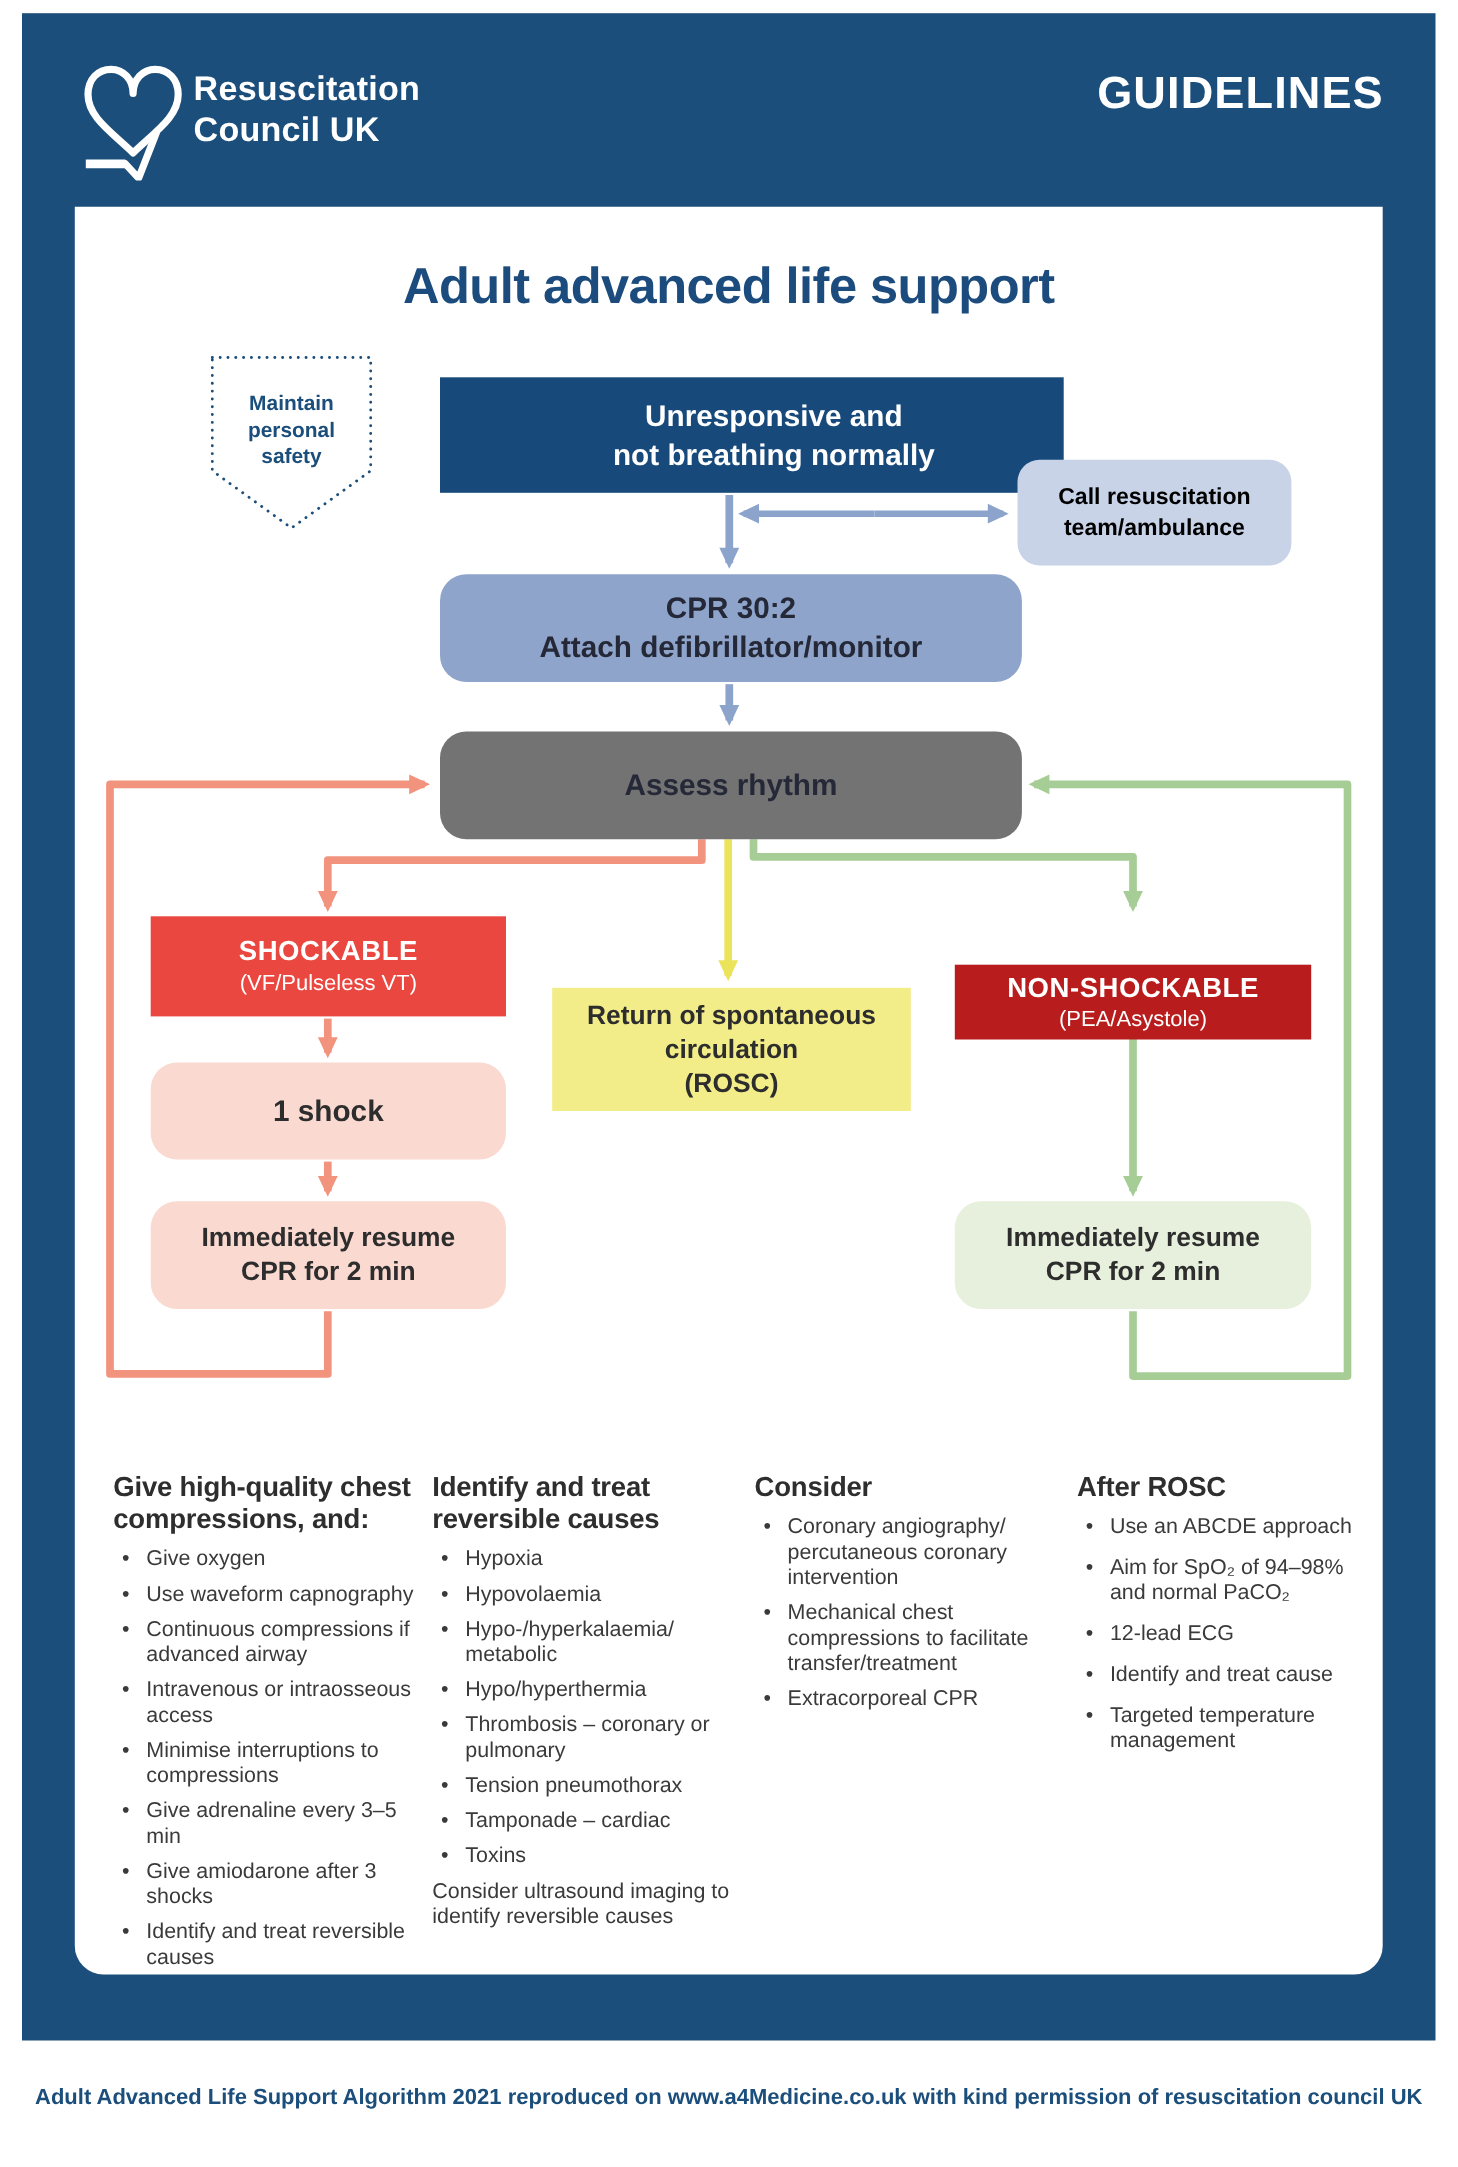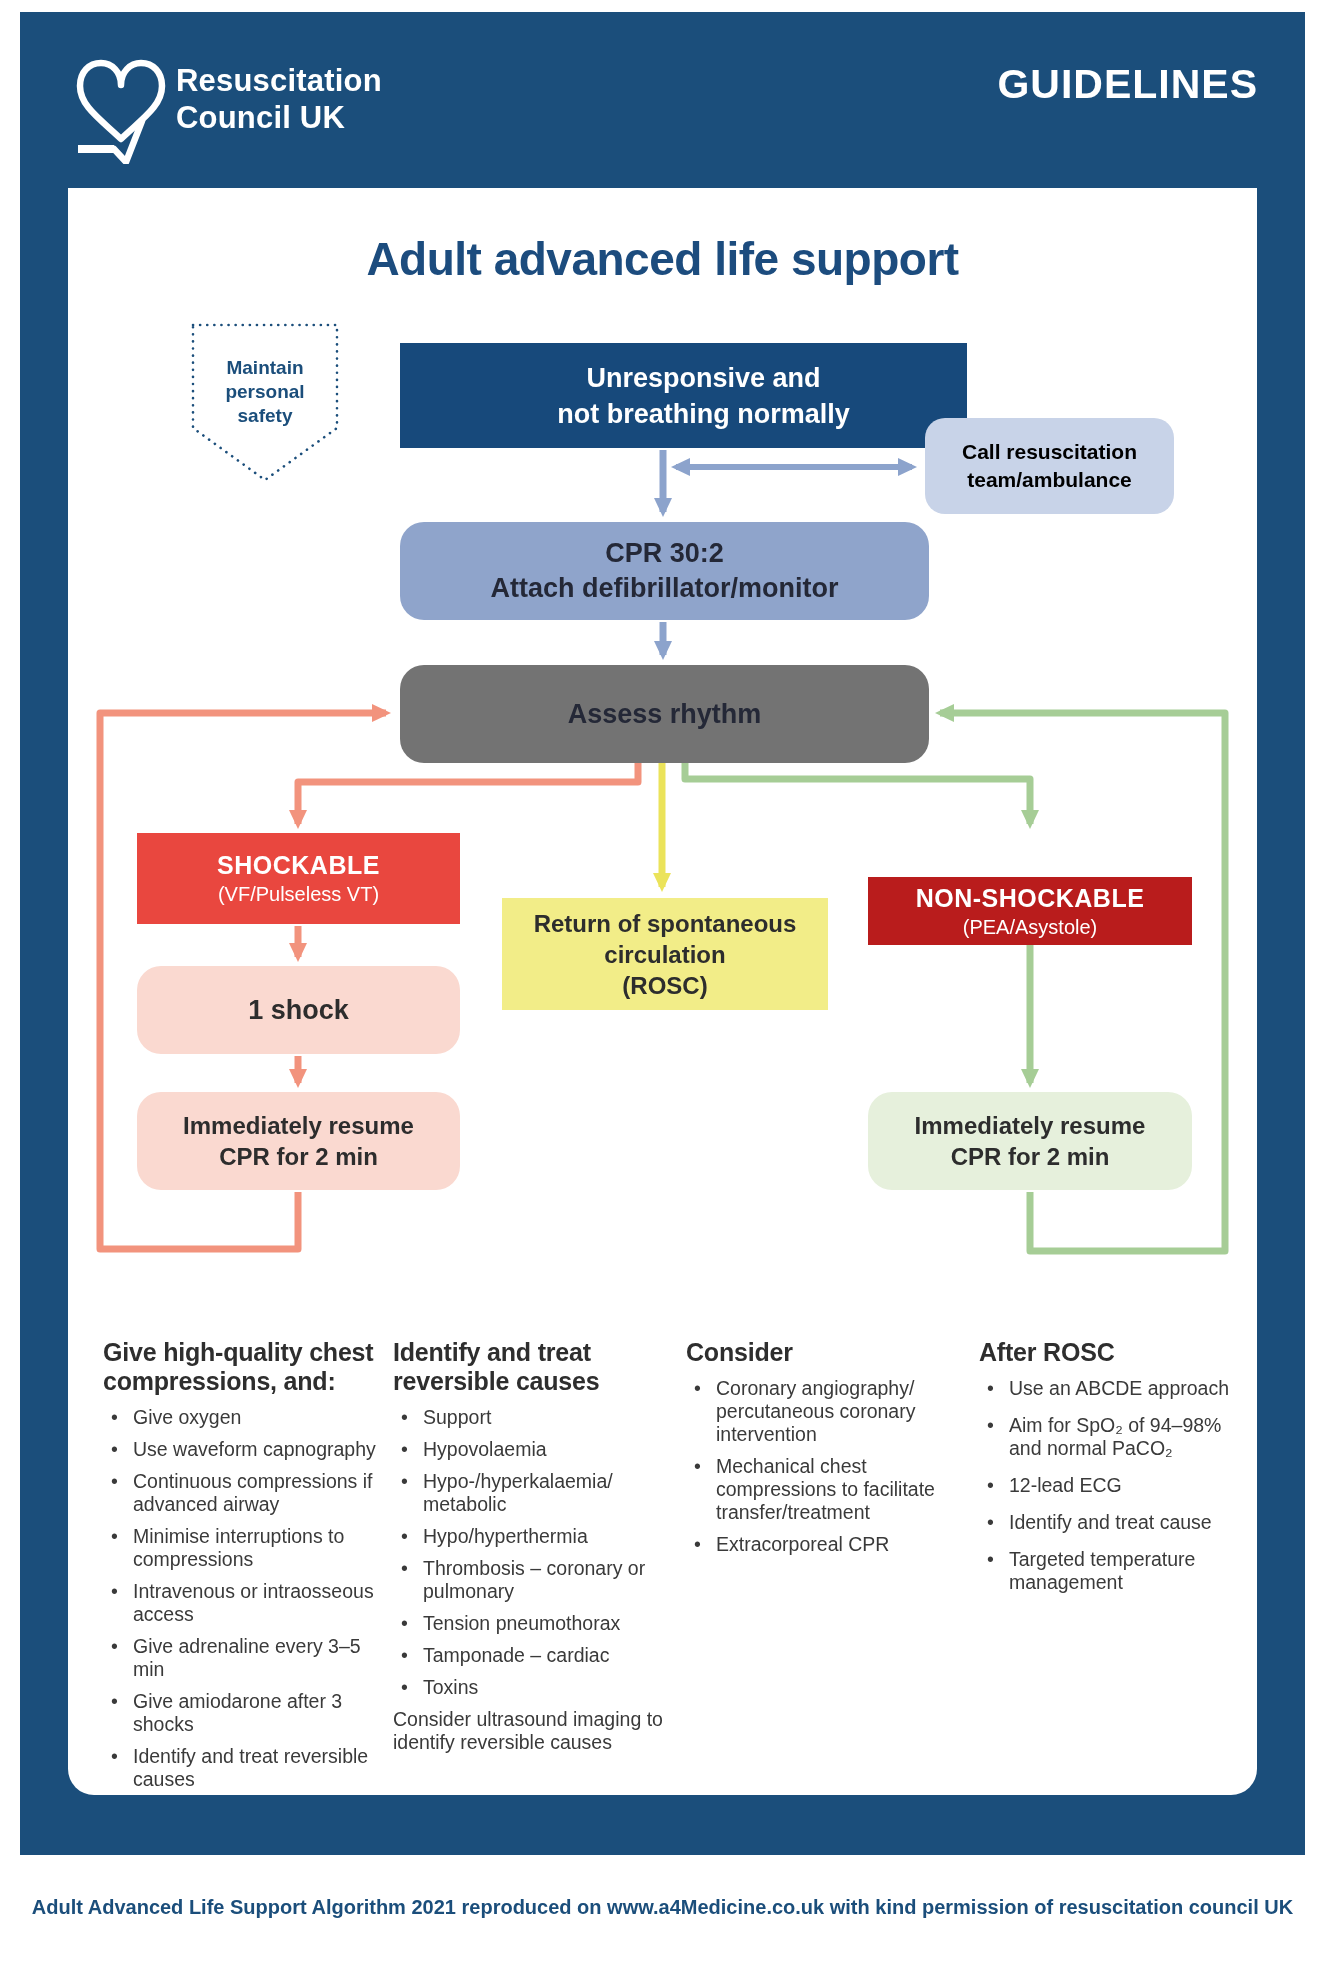--- a/index.html
+++ b/index.html
@@ -142,31 +142,31 @@
 CPR for 2 min</div>
 <div class="fbox box-resume-right pre">Immediately resume
 CPR for 2 min</div>
 
 <div class="col col-1">
   <h3>Give high-quality chest compressions, and:</h3>
   <ul>
       <li>Give oxygen</li>
       <li>Use waveform capnography</li>
       <li>Continuous compressions if advanced airway</li>
+      <li>Intravenous or intraosseous access</li>
       <li>Minimise interruptions to compressions</li>
-      <li>Intravenous or intraosseous access</li>
       <li>Give adrenaline every 3–5 min</li>
       <li>Give amiodarone after 3 shocks</li>
       <li>Identify and treat reversible causes</li>
     </ul>
 </div>
 <div class="col col-2">
   <h3>Identify and treat reversible causes</h3>
   <ul>
-      <li>Support</li>
+      <li>Hypoxia</li>
       <li>Hypovolaemia</li>
       <li>Hypo-/hyperkalaemia/ metabolic</li>
       <li>Hypo/hyperthermia</li>
       <li>Thrombosis – coronary or pulmonary</li>
       <li>Tension pneumothorax</li>
       <li>Tamponade – cardiac</li>
       <li>Toxins</li>
     </ul>
   <p class="note">Consider ultrasound imaging to identify reversible causes</p>
 </div>

